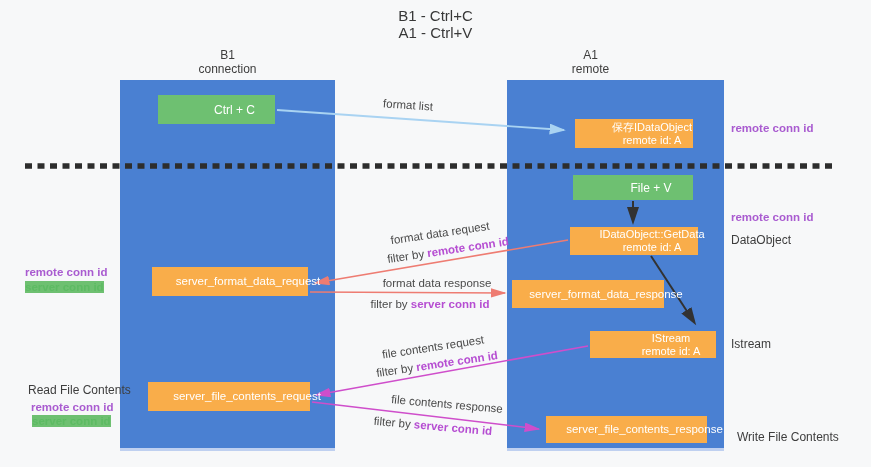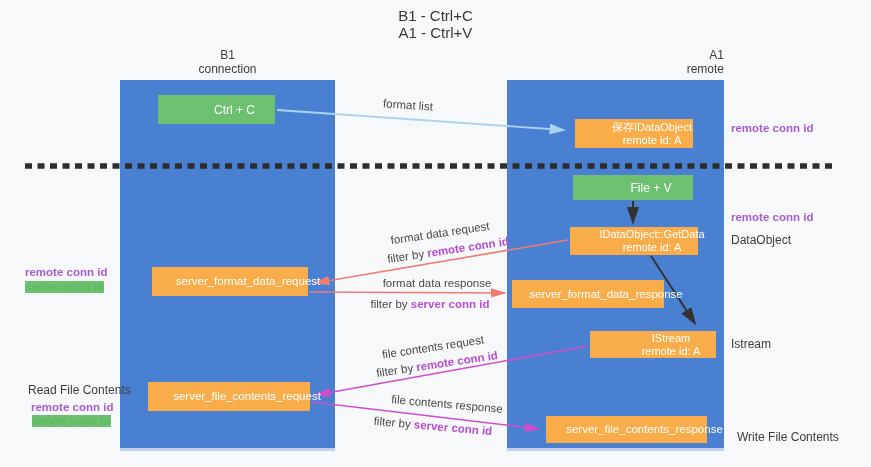--- a/index.html
+++ b/index.html
@@ -17,21 +17,21 @@
     position:absolute; top:80px; height:368px;
     background:#4a80d2; border-bottom:3px solid #bfd0f0;
   }
   .col-left  { left:120px; width:215px; }
   .col-right { left:507px; width:217px; }
   .col-hdr {
     position:absolute; top:48px; text-align:center;
     font-size:12px; line-height:14px; color:#3d3d3d;
   }
   .hdr-left  { left:120px; width:215px; }
-  .hdr-right { left:507px; width:217px;text-align:right; }
+  .hdr-right { left:482px; width:217px; }
   .node {
     position:absolute; display:flex; flex-direction:column;
     align-items:center; justify-content:center;
     color:#ffffff; text-align:center; box-sizing:border-box;padding-left:36px;
   }
   .green  { background:#6ec071; font-size:12px; }
   .orange { background:#f9ad4a; font-size:11px; line-height:13px; }
   .orange.single { font-size:11.5px; }
   .overlay { position:absolute; left:0; top:0; pointer-events:none; }
   .elabel {

